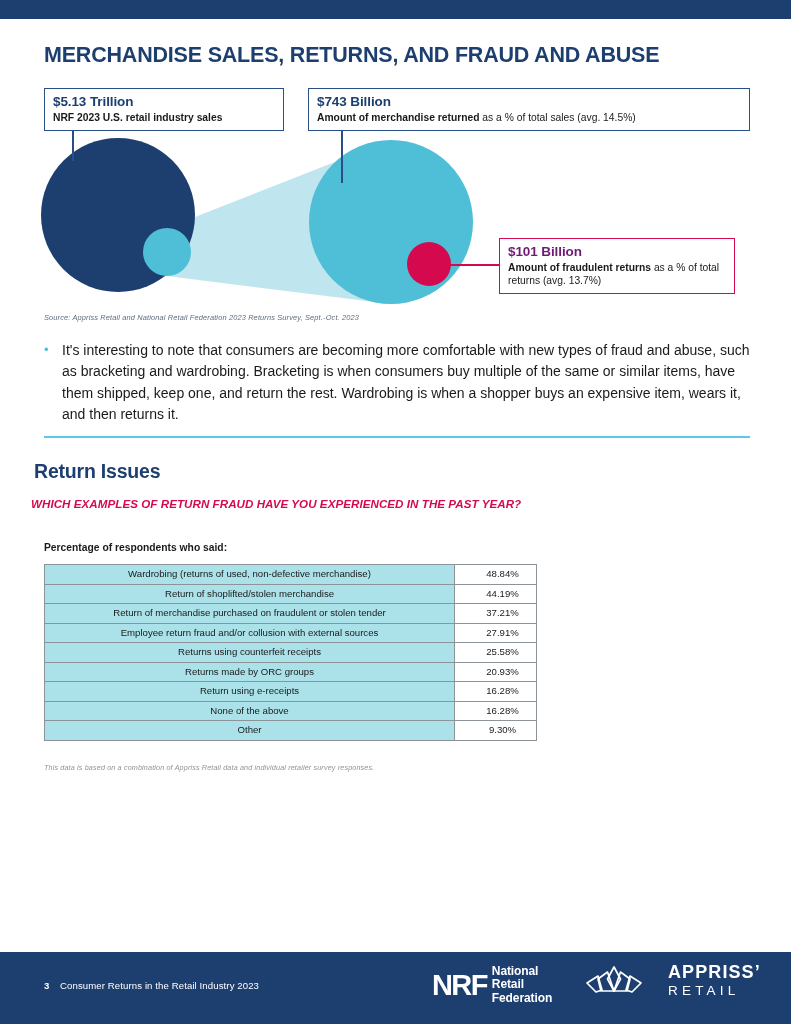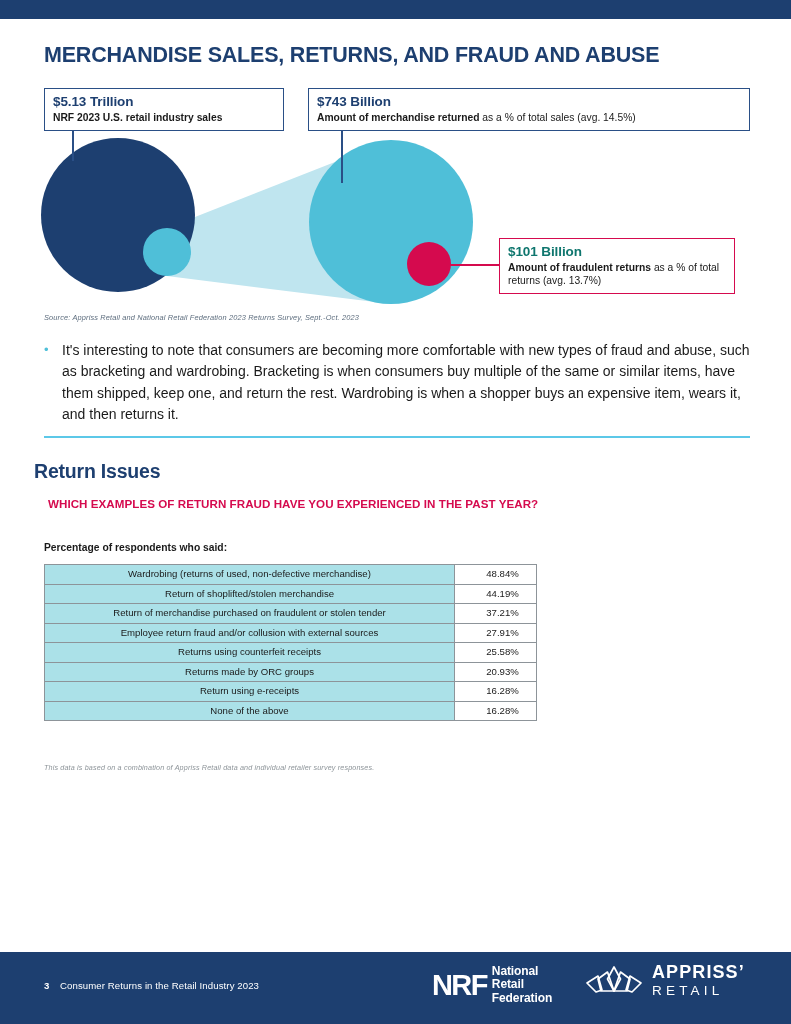--- a/index.html
+++ b/index.html
@@ -31,21 +31,21 @@
   
   .callout {
     position: absolute; background: #ffffff;
     border: 1.5px solid #2a4f86; padding: 5px 8px 6px 8px;
   }
   .callout.pink { border-color: #d50a4e; }
   .callout .amount {
     font-size: 13.5px; font-weight: bold; color: #1d3f70;
     line-height: 1.15; letter-spacing: -0.1px;
   }
-  .callout.pink .amount { color: #0f766e; }
+  .callout.pink .amount { color: #701a75; }
   .callout .desc {
     font-size: 10.3px; color: #1a1a1a; line-height: 1.28; margin-top: 1px;
   }
   .callout .desc b { font-weight: bold; }
 
   #callout-sales   { left: 44px;  top: 88px;  width: 240px; }
   #callout-returns { left: 308px; top: 88px;  width: 442px; }
   #callout-fraud   { left: 499px; top: 238px; width: 236px; }
 
   
@@ -78,22 +78,22 @@
     position: absolute; left: 44px; top: 436px; width: 706px; height: 1.6px;
     background: #5cc8e8;
   }
 
   
   .section-title {
     position: absolute; left: 34px; top: 460px;
     font-size: 19.5px; font-weight: bold; color: #1d3f70; letter-spacing: -0.2px;
   }
   .section-question {
-    position: absolute; left: 48px; top: 497px;
-    font-size: 11.6px; font-weight: bold; color: #d50a4e;
+    position: absolute; left: 31px; top: 497px;
+    font-size: 11.6px; font-weight: bold; font-style: italic; color: #d50a4e;
     letter-spacing: 0.05px;
   }
   .table-caption {
     position: absolute; left: 44px; top: 542px;
     font-size: 10.3px; font-weight: bold; color: #1a1a1a;
   }
 
   
   .data-table {
     position: absolute; left: 44px; top: 564px; width: 492px;
@@ -124,21 +124,21 @@
   .nrf-logo { position: absolute; left: 432px; top: 965px; display: flex; align-items: center; }
   .nrf-mark {
     font-size: 29px; font-weight: bold; color: #ffffff;
     letter-spacing: -1.6px; line-height: 1;
   }
   .nrf-words {
     margin-left: 5px; color: #ffffff; font-size: 12px; font-weight: bold;
     line-height: 1.12; letter-spacing: -0.1px;
   }
   .appriss-logo { position: absolute; left: 585px; top: 963px; display: flex; align-items: center; }
-  .appriss-words { margin-left: 9px; color: #ffffff; line-height: 1; }
+  .appriss-words { margin-left: 25px; color: #ffffff; line-height: 1; }
   .appriss-name {
     font-size: 18px; font-weight: bold; letter-spacing: 1.1px; line-height: 1;
   }
   .appriss-sub {
     font-size: 13.5px; letter-spacing: 4.2px; line-height: 1.25; margin-top: 2px;
   }
 </style>
 </head>
 <body>
 
@@ -219,20 +219,24 @@
         <td class="label">Returns made by ORC groups</td>
         <td class="value">20.93%</td>
       </tr>
       <tr>
         <td class="label">Return using e-receipts</td>
         <td class="value">16.28%</td>
       </tr>
       <tr>
         <td class="label">None of the above</td>
         <td class="value">16.28%</td>
+      </tr>
+      <tr>
+        <td class="label">Other</td>
+        <td class="value">9.30%</td>
       </tr>
     </tbody>
   </table>
 
   <div class="footnote">This data is based on a combination of Appriss Retail data and individual retailer survey responses.</div>
 
   <div class="bottom-band"></div>
   <div class="footer-page-num">3</div>
   <div class="footer-text">Consumer Returns in the Retail Industry 2023</div>
 

